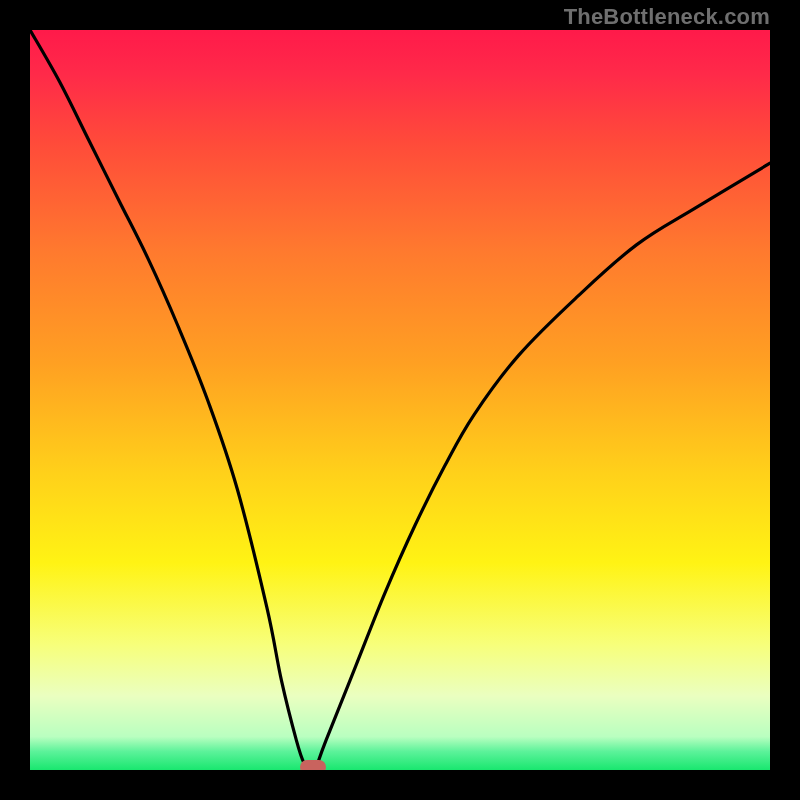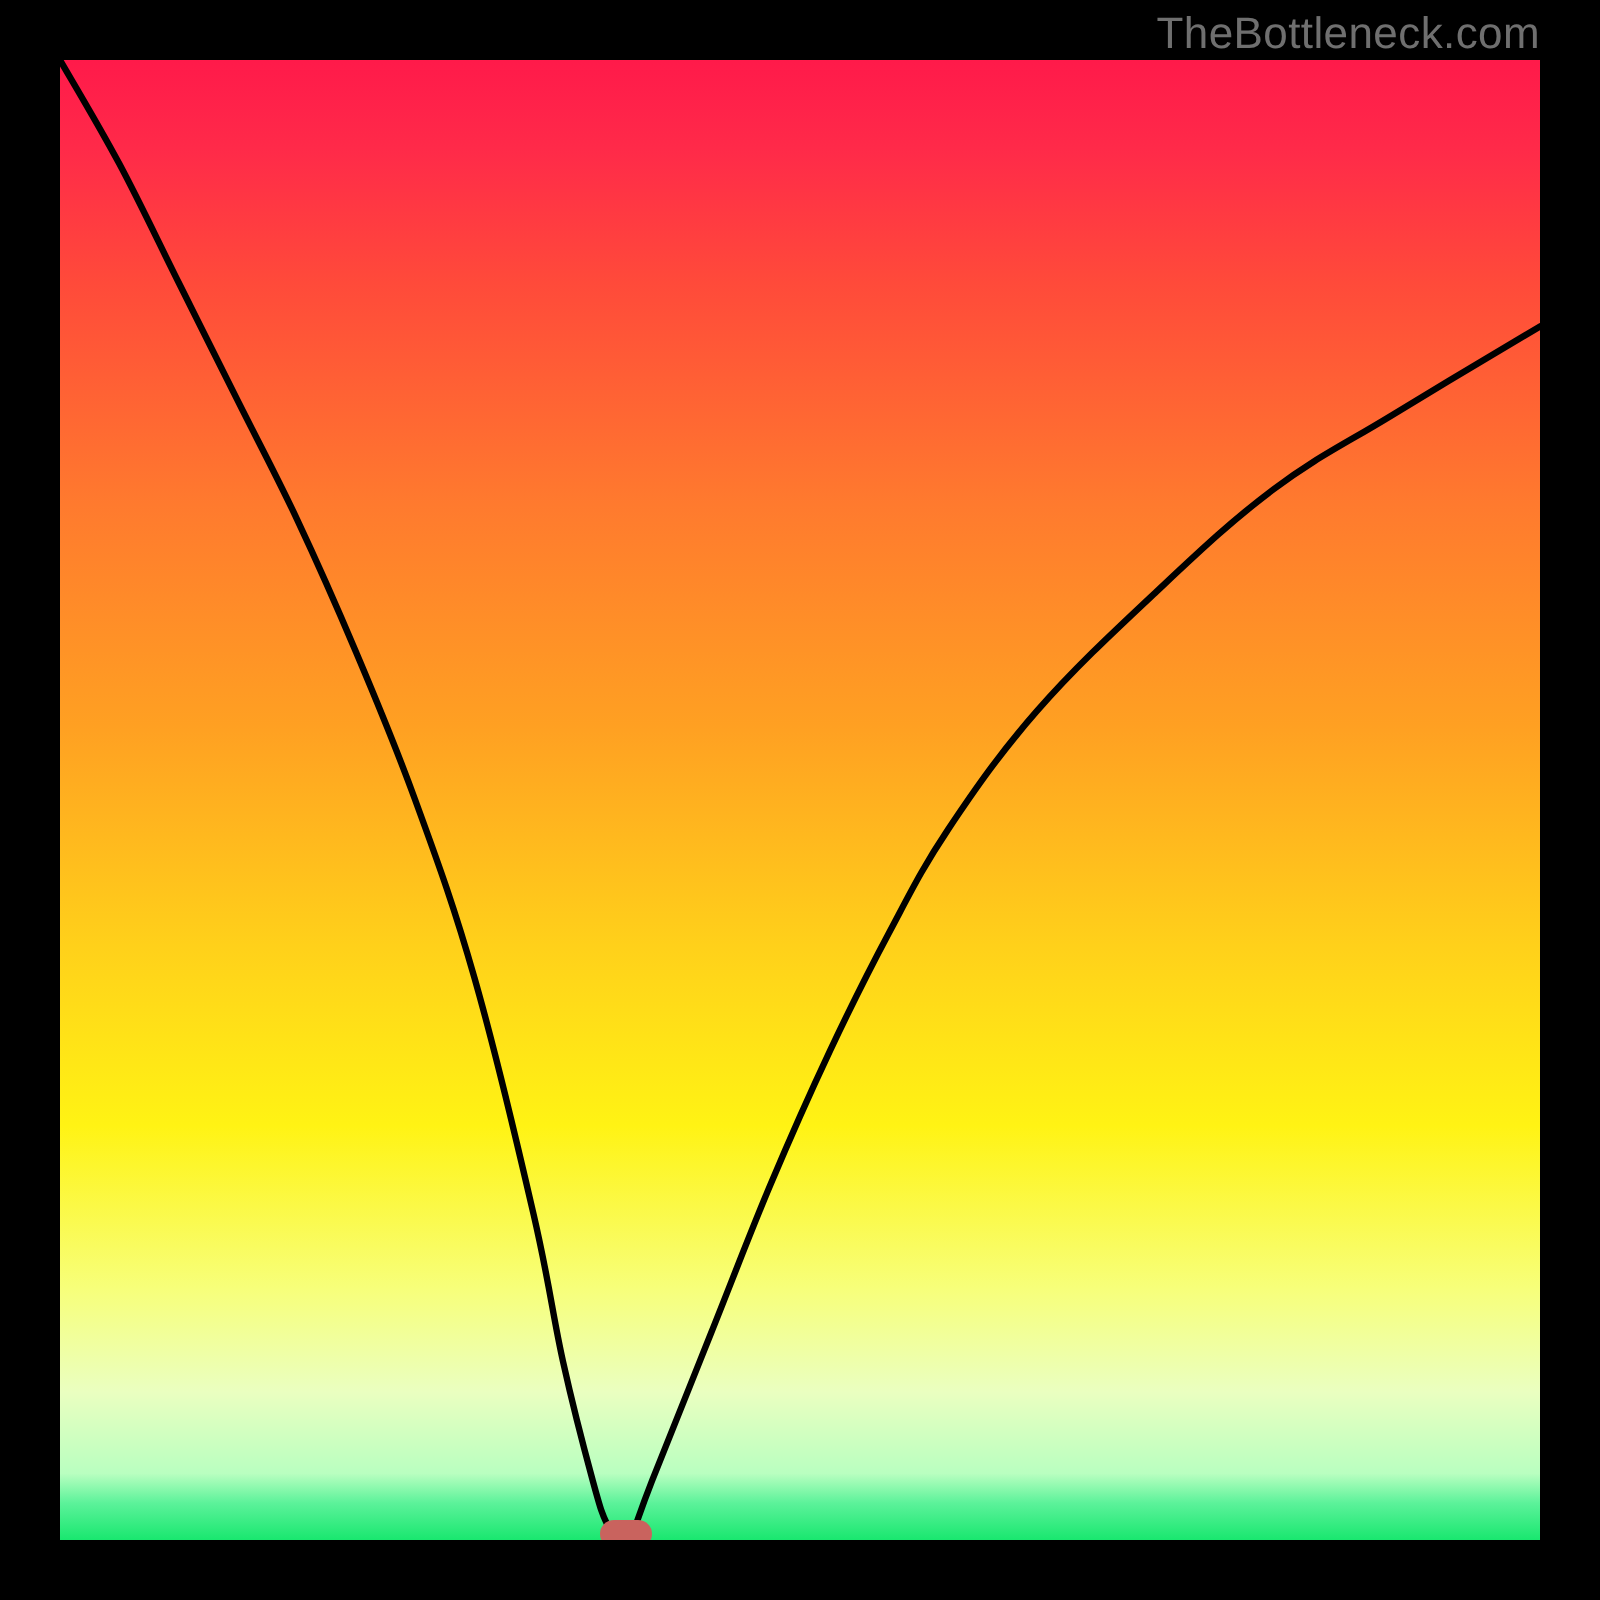--- a/index.html
+++ b/index.html
@@ -34,21 +34,21 @@
     inset: 0;
     width: 100%;
     height: 100%;
   }
   .watermark {
     position: absolute;
     top: 4px;
     right: 30px;
     color: #6f6f6f;
     font-size: 22px;
-    font-weight: 400;
+    font-weight: 700;
     letter-spacing: 0.2px;
   }
   .min-marker {
     position: absolute;
     width: 26px;
     height: 14px;
     border-radius: 7px;
     background: #c9635e;
   }
 </style>

